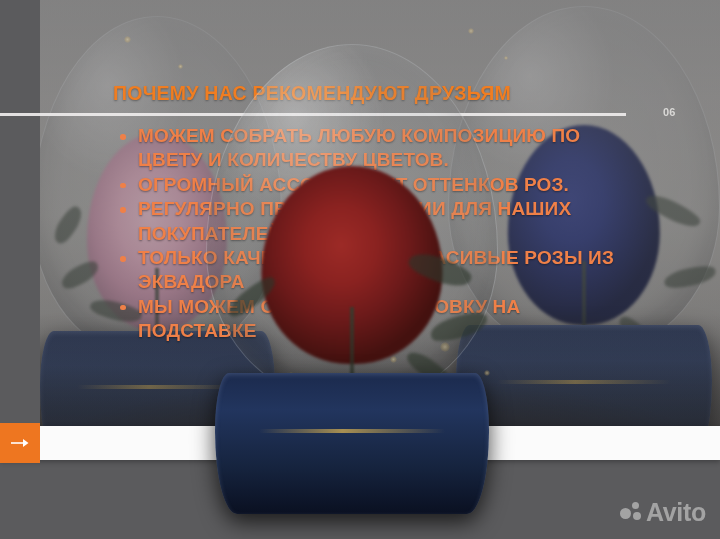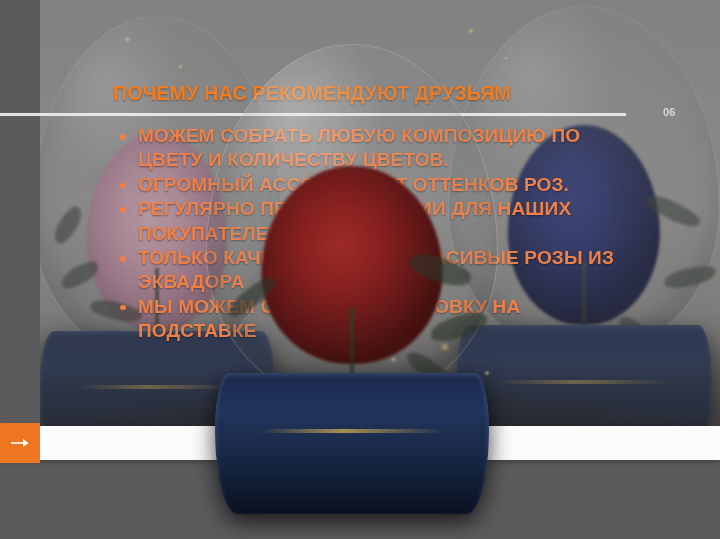--- a/index.html
+++ b/index.html
@@ -283,14 +283,22 @@
   <div class="band"></div>
   <div class="next-btn">
     <span>
       <svg width="20" height="12" viewBox="0 0 20 12" aria-hidden="true">
         <path d="M1 6 H15" stroke="#ffffff" stroke-width="1.6" fill="none"></path>
         <path d="M13 2 L18.5 6 L13 10 Z" fill="#ffffff"></path>
       </svg>
     </span>
   </div>
 
+  <div class="watermark">
+    <span class="wm-dots">
+      <i class="d1"></i>
+        <i class="d2"></i>
+        <i class="d3"></i>
+    </span>
+    <span class="wm-text">Avito</span>
+  </div>
 
 </div>
 
 </body></html>

